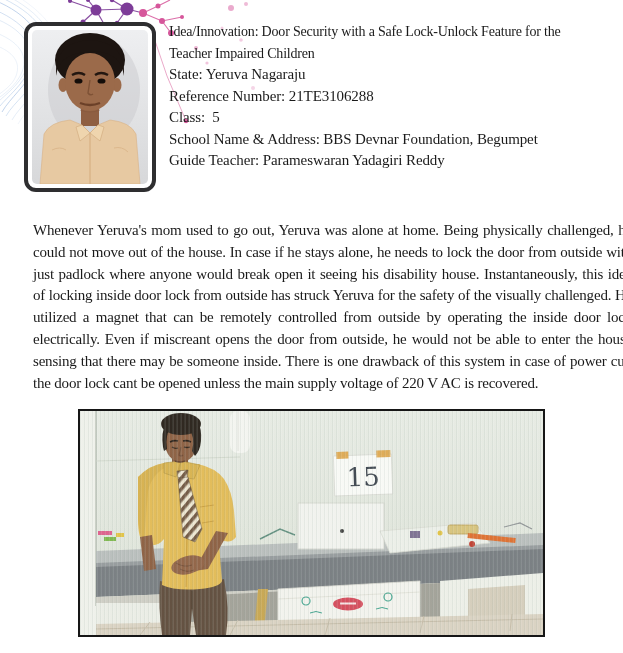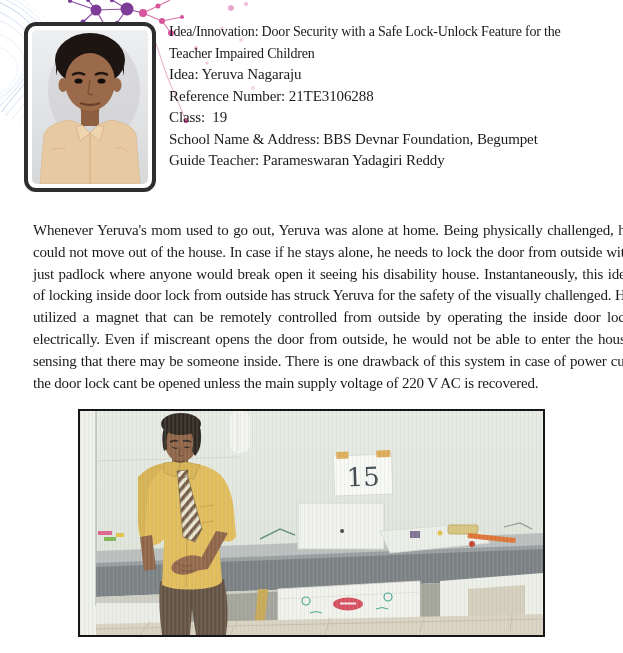--- a/index.html
+++ b/index.html
@@ -130,23 +130,23 @@
         <path d="M58,50 L56,63 Q58,66 61,64" stroke="#7e5236" stroke-width="1.4" fill="none"></path>
         <path d="M48,73 Q58,77 68,73" stroke="#6b4028" stroke-width="2.4" fill="none"></path>
         <path d="M48,80 Q58,84 68,80" stroke="#84563a" stroke-width="1" fill="none" opacity="0.5"></path>
       </g>
     </svg>
   </div>
 
   <div class="info">
     <div class="title-line">Idea/Innovation: Door Security with a Safe Lock-Unlock Feature for the</div>
     <div class="title-line">Teacher Impaired Children</div>
-    <div class="field">Idea: Yeruva Nagaraju</div>
+    <div class="field">State: Yeruva Nagaraju</div>
     <div class="field">Reference Number: 21TE3106288</div>
-    <div class="field">Class:  19</div>
+    <div class="field">Class:  5</div>
     <div class="field">School Name &amp; Address: BBS Devnar Foundation, Begumpet</div>
     <div class="field">Guide Teacher: Parameswaran Yadagiri Reddy</div>
   </div>
 
   <p class="para">Whenever Yeruva's mom used to go out, Yeruva was alone at home. Being physically challenged, he could not move out of the house. In case if he stays alone, he needs to lock the door from outside with just padlock where anyone would break open it seeing his disability house. Instantaneously, this idea of locking inside door lock from outside has struck Yeruva for the safety of the visually challenged. He utilized a magnet that can be remotely controlled from outside by operating the inside door lock electrically. Even if miscreant opens the door from outside, he would not be able to enter the house sensing that there may be someone inside. There is one drawback of this system in case of power cut, the door lock cant be opened unless the main supply voltage of 220 V AC is recovered.</p>
 
   <div class="photo">
     <svg viewBox="0 0 463 224" preserveAspectRatio="none">
       <defs>
         <pattern id="tiestr" width="7" height="7" patternTransform="rotate(40)" patternUnits="userSpaceOnUse">

